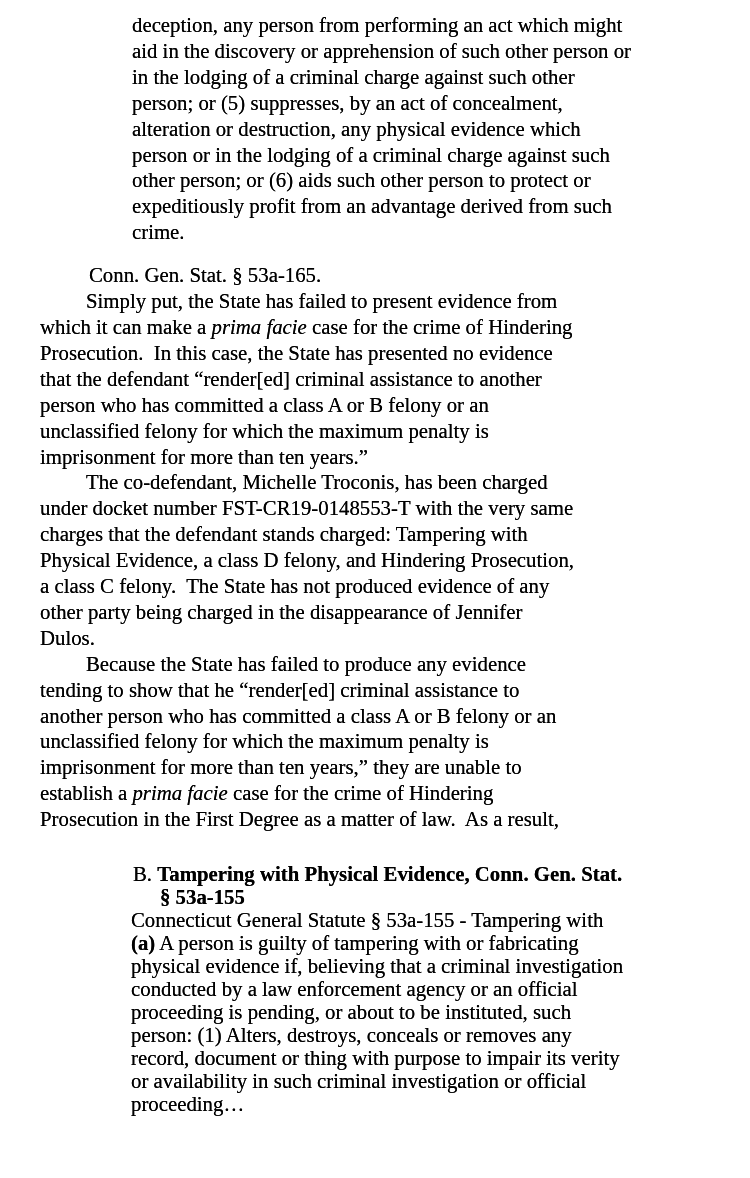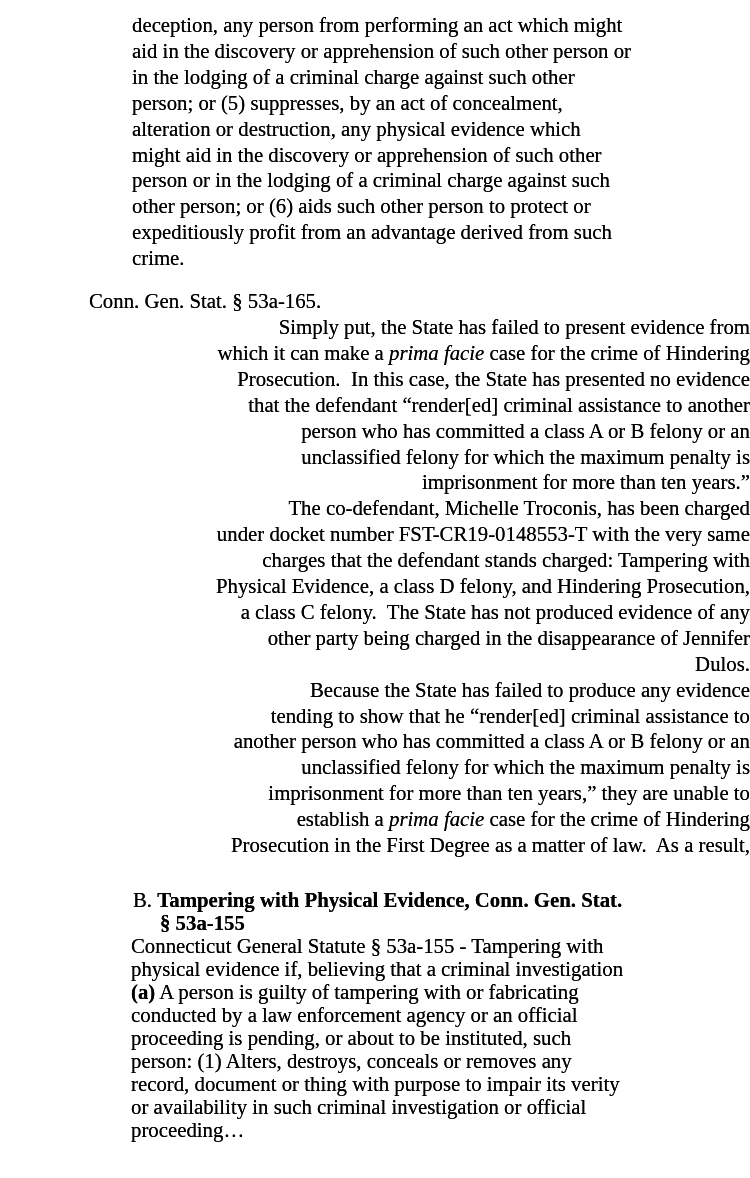--- a/index.html
+++ b/index.html
@@ -21,21 +21,21 @@
     padding-top: 12px;
   }
   .ln {
     white-space: pre;          
   }
   
   .b-quote  { margin-left: 132px; }
   .b-quote  .ln { line-height: 25.9px; }
   .b-plain  { margin-left: 89px; margin-top: 17px; }
   .b-plain  .ln { line-height: 25.9px; }
-  .b-para   { margin-left: 40px; text-align: right; }
+  .b-para   { margin-left: 40px; }
   .b-para   .ln { line-height: 25.9px; }
   .b-para   .ln:first-child { padding-left: 46px; }   
   
   .b-heading { margin-left: 133px; margin-top: 30px; }
   .b-heading .ln { line-height: 23px; }
   .b-heading .ln + .ln { padding-left: 27px; }        
   .b-para2  { margin-left: 88px; font-family: Liberation Serif, serif; }
   .b-para2  .ln { line-height: 23px; }
   .b-para2  .ln:first-child { padding-left: 43px; }
   .b-quote2 { margin-left: 131px; }
@@ -46,21 +46,20 @@
 <body>
 
 <main>
   <div id="doc">
       <section class="b-quote">
         <div class="ln">deception, any person from performing an act which might</div>
         <div class="ln">aid in the discovery or apprehension of such other person or</div>
         <div class="ln">in the lodging of a criminal charge against such other</div>
         <div class="ln">person; or (5) suppresses, by an act of concealment,</div>
         <div class="ln">alteration or destruction, any physical evidence which</div>
-        <div class="ln">might aid in the discovery or apprehension of such other</div>
         <div class="ln">person or in the lodging of a criminal charge against such</div>
         <div class="ln">other person; or (6) aids such other person to protect or</div>
         <div class="ln">expeditiously profit from an advantage derived from such</div>
         <div class="ln">crime.</div>
       </section>
       <section class="b-plain">
         <div class="ln">Conn. Gen. Stat. § 53a-165.</div>
       </section>
       <section class="b-para">
         <div class="ln">Simply put, the State has failed to present evidence from</div>
@@ -90,22 +89,22 @@
         <div class="ln">Prosecution in the First Degree as a matter of law.  As a result,</div>
       </section>
       <section class="b-heading">
         <div class="ln">B. <b>Tampering with Physical Evidence, Conn. Gen. Stat.</b></div>
         <div class="ln"><b>§ 53a-155</b></div>
       </section>
       <section class="b-para2">
         <div class="ln">Connecticut General Statute § 53a-155 - Tampering with</div>
       </section>
       <section class="b-quote2">
+        <div class="ln"><b>(a)</b> A person is guilty of tampering with or fabricating</div>
         <div class="ln">physical evidence if, believing that a criminal investigation</div>
-        <div class="ln"><b>(a)</b> A person is guilty of tampering with or fabricating</div>
         <div class="ln">conducted by a law enforcement agency or an official</div>
         <div class="ln">proceeding is pending, or about to be instituted, such</div>
         <div class="ln">person: (1) Alters, destroys, conceals or removes any</div>
         <div class="ln">record, document or thing with purpose to impair its verity</div>
         <div class="ln">or availability in such criminal investigation or official</div>
         <div class="ln">proceeding…</div>
       </section>
     </div>
 </main>
 

